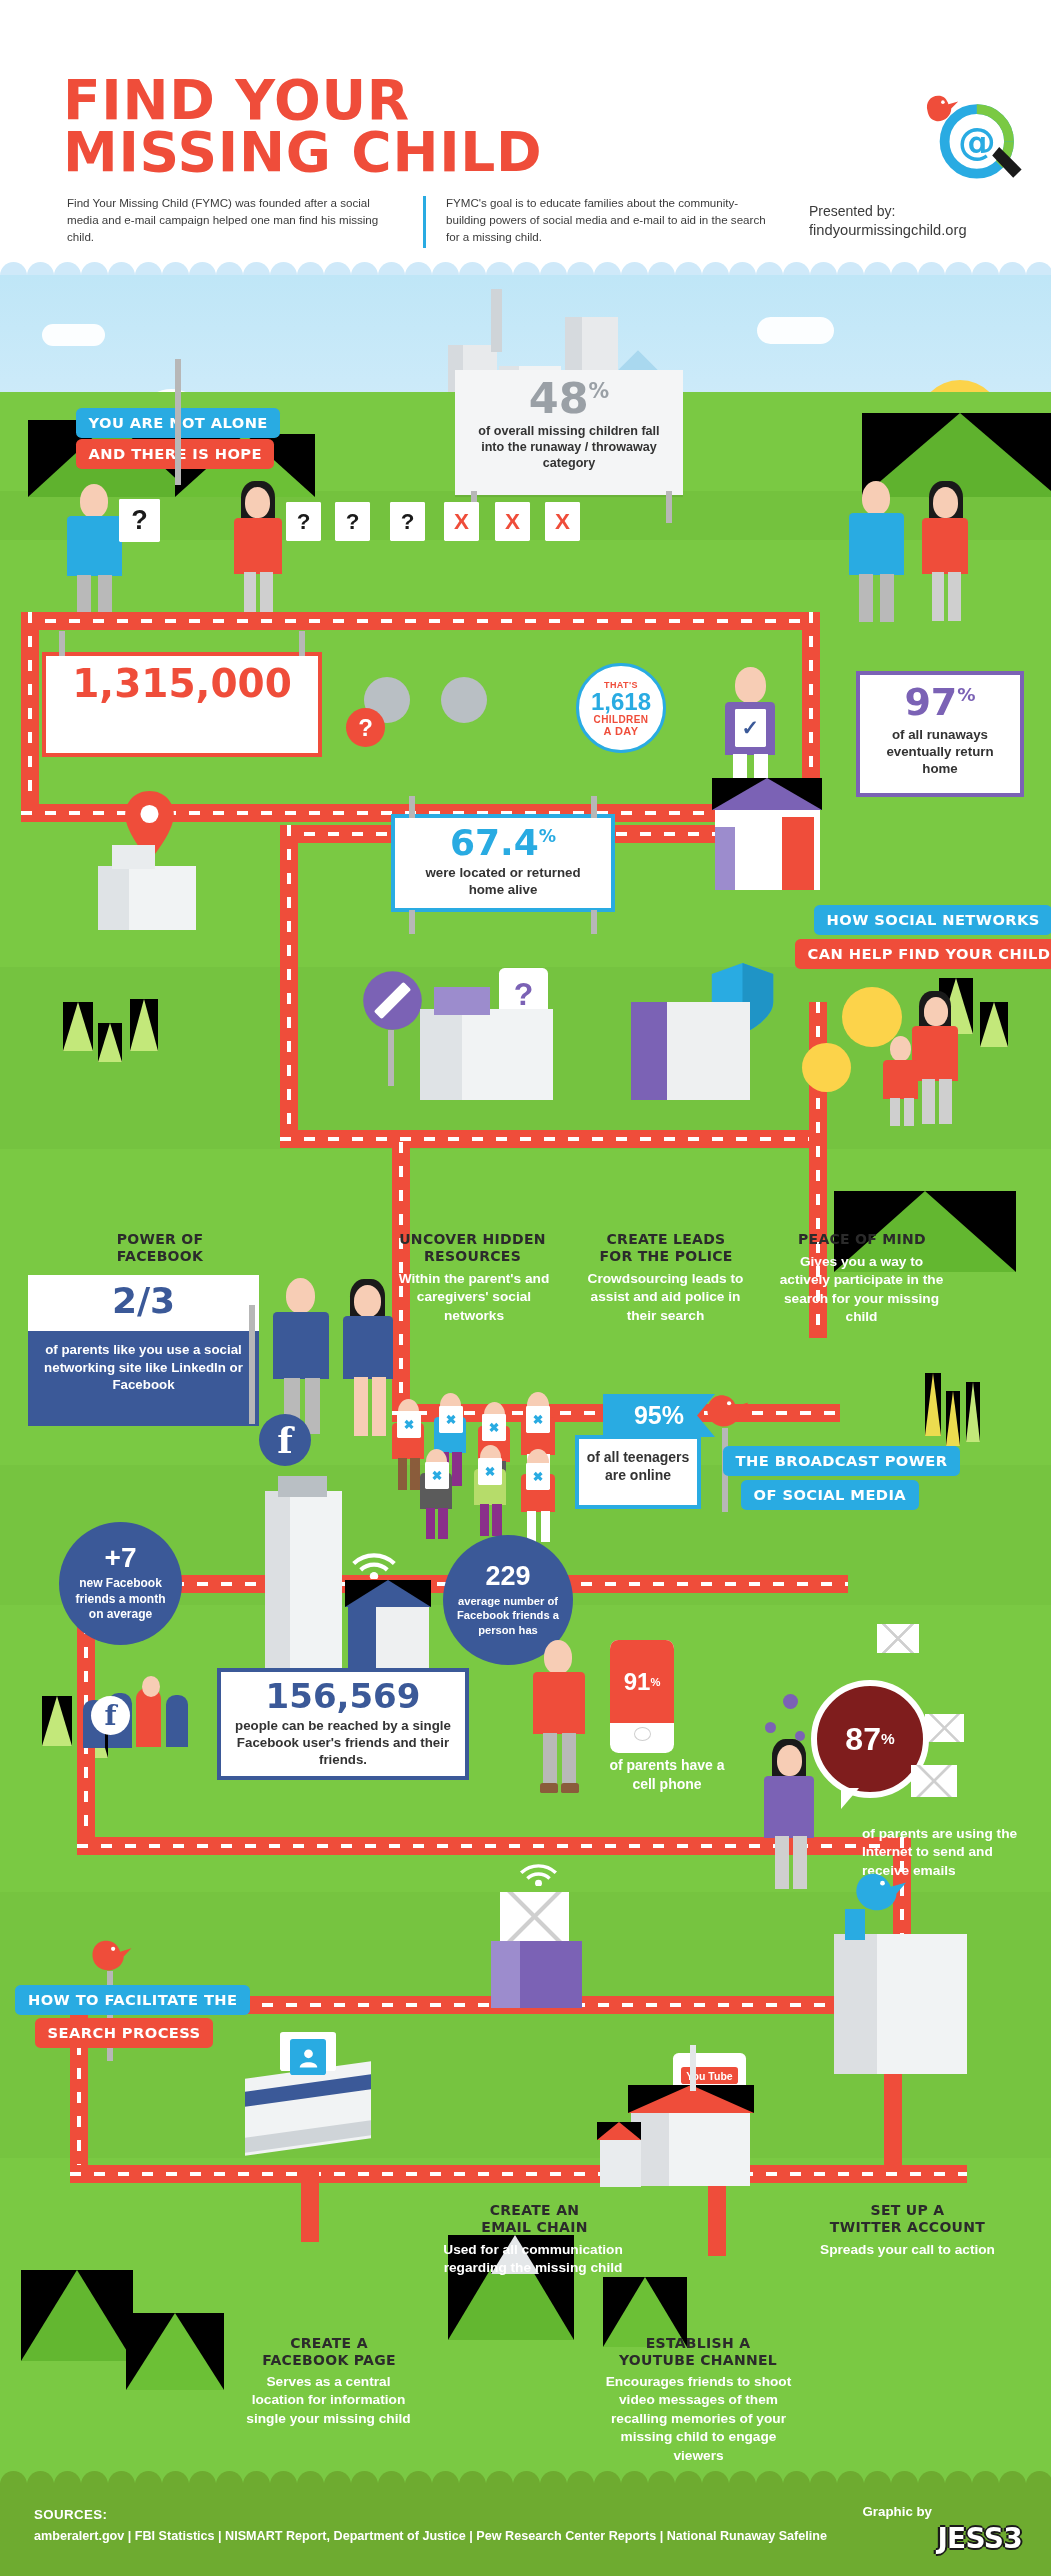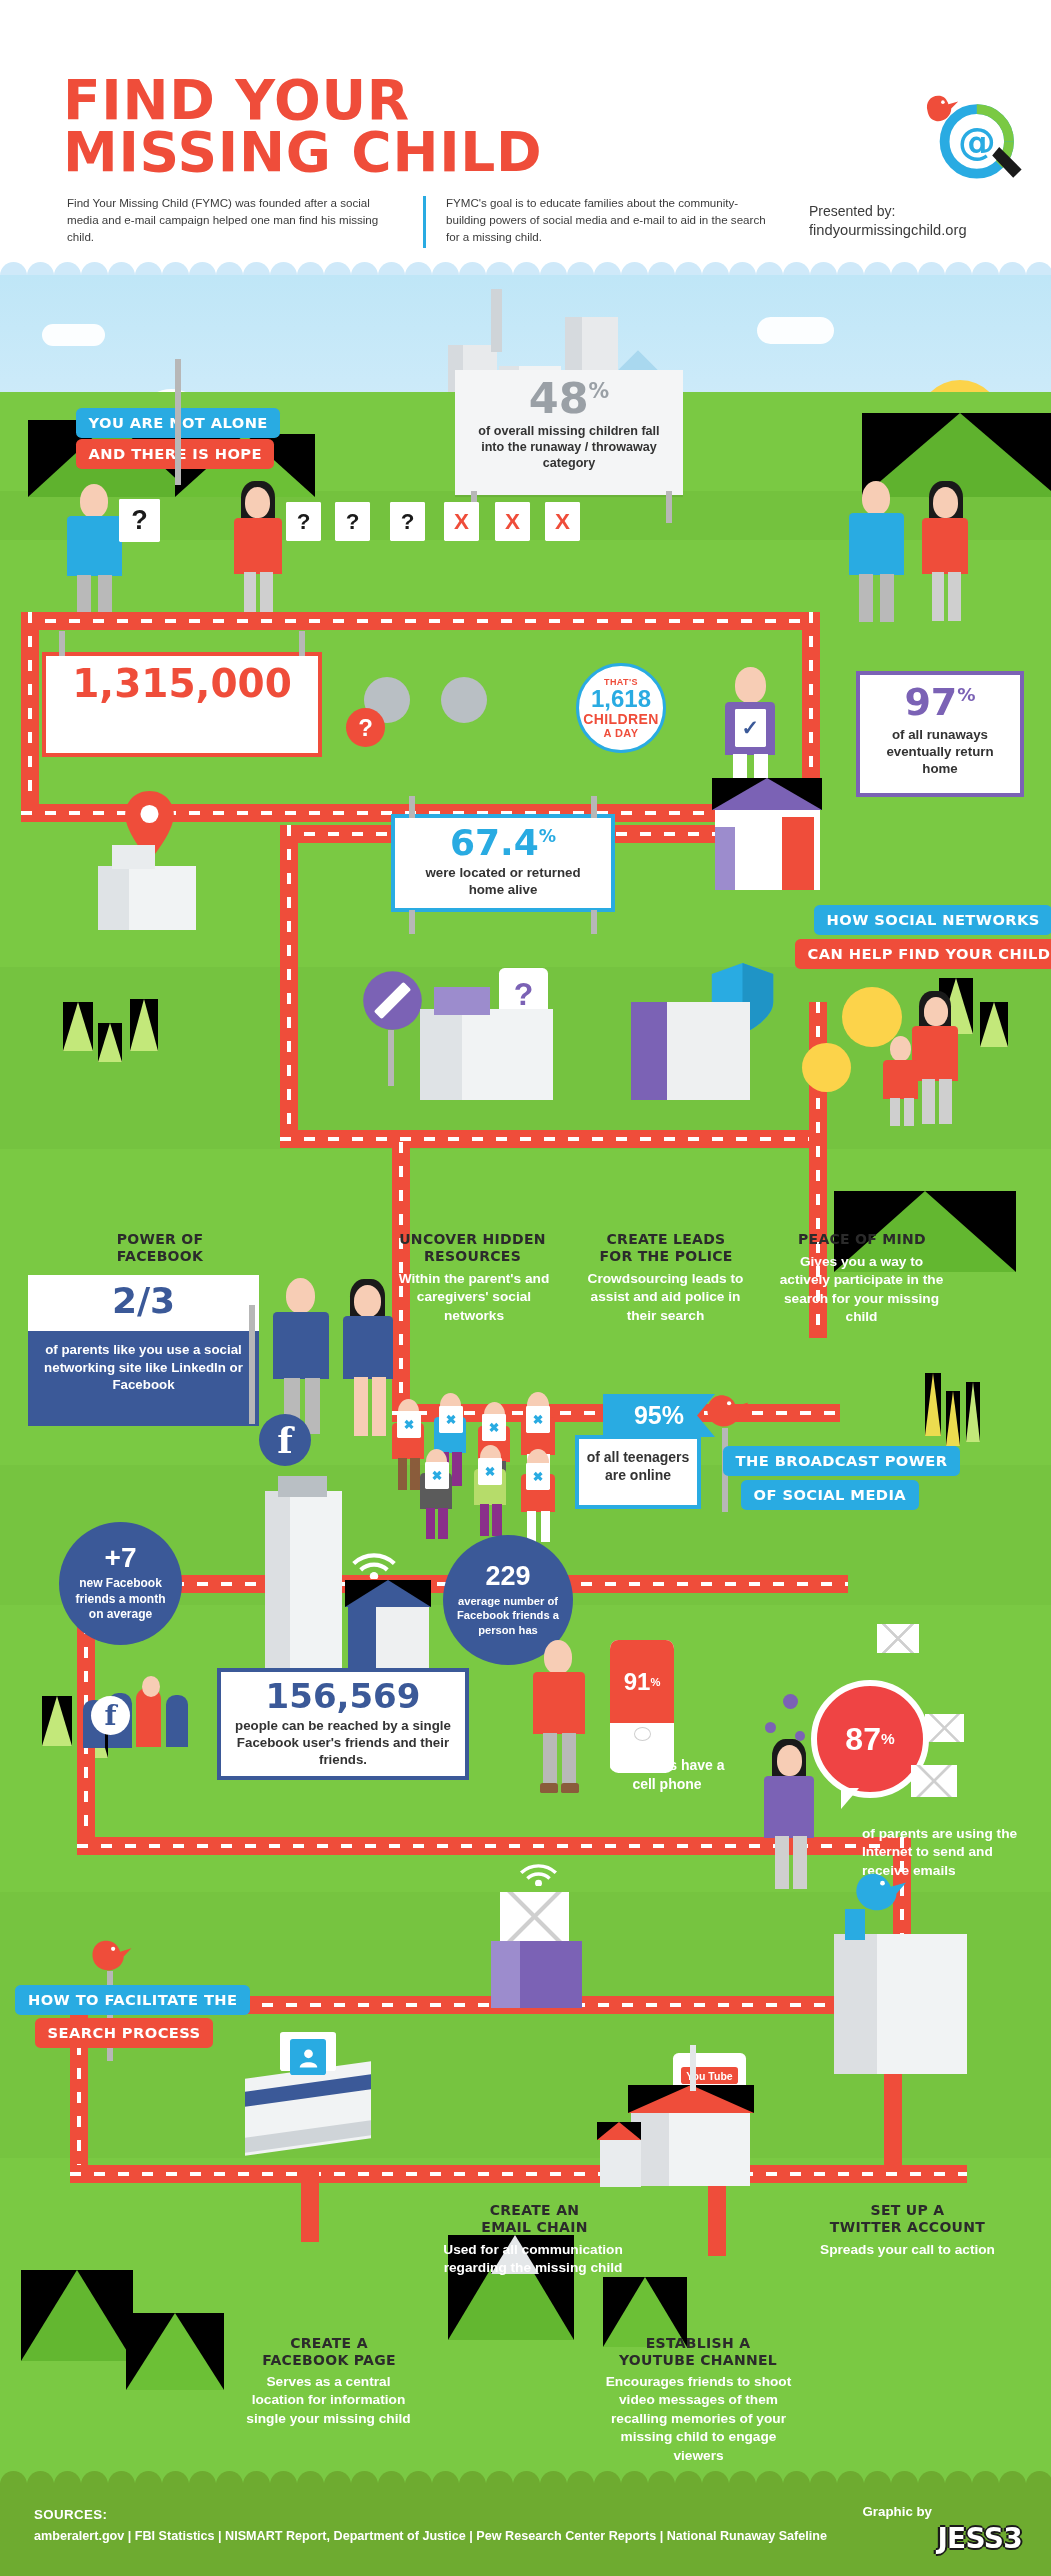--- a/index.html
+++ b/index.html
@@ -349,21 +349,21 @@
   <div class="post" style="left:59px;top:631px;height:25px;"></div>
   <div class="post" style="left:299px;top:631px;height:25px;"></div>
 
   <div style="position:absolute;left:364px;top:677px;width:46px;height:46px;border-radius:50%;background:#b9bfc4;"></div>
   <div style="position:absolute;left:441px;top:677px;width:46px;height:46px;border-radius:50%;background:#b9bfc4;"></div>
   <div style="position:absolute;left:346px;top:708px;width:39px;height:39px;border-radius:50%;background:#ef4d3a;color:#fff;font-weight:bold;font-size:24px;display:flex;align-items:center;justify-content:center;">?</div>
 
   <div class="circ" style="left:576px;top:663px;width:90px;height:90px;background:#fff;border:3.5px solid #29abe2;">
     <div style="font-size:9px;font-weight:bold;color:#ef4d3a;letter-spacing:0.4px;">THAT'S</div>
     <div style="font-size:24px;font-weight:bold;color:#29abe2;line-height:1;">1,618</div>
-    <div style="font-size:14px;font-weight:bold;color:#ef4d3a;letter-spacing:0.4px;">CHILDREN</div>
+    <div style="font-size:10px;font-weight:bold;color:#ef4d3a;letter-spacing:0.4px;">CHILDREN</div>
     <div style="font-size:11px;font-weight:bold;color:#ef4d3a;letter-spacing:0.4px;">A DAY</div>
   </div>
 
   <div class="person" style="left:725px;top:667px;">
     <div class="head" style="left:9.8px;top:0;width:31px;height:36px;"></div>
     <div class="torso" style="left:0;top:35px;width:50px;height:53px;background:#7b62b5;"></div>
     <div class="poster" style="left:9.8px;top:42px;width:31px;height:38px;font-size:21px;color:#3b5998;">✓</div>
     <div class="leg" style="left:8.4px;top:87px;width:14px;height:50px;background:#fff;"></div>
     <div class="leg" style="left:29px;top:87px;width:14px;height:50px;background:#fff;"></div>
     <div class="shoe" style="left:5.6px;top:135px;width:18px;height:9.8px;"></div>
@@ -579,30 +579,30 @@
   <div style="position:absolute;left:91px;top:1696px;width:39px;height:39px;border-radius:50%;background:#fff;color:#3b5998;font-size:28px;font-weight:bold;font-family:'DejaVu Serif',serif;display:flex;align-items:center;justify-content:center;">f</div>
 
   <div class="person" style="left:533px;top:1640px;">
     <div class="head" style="left:11.2px;top:0;width:28px;height:34px;"></div>
     <div class="torso" style="left:0;top:32px;width:52px;height:62px;background:#ef4d3a;"></div>
     <div class="leg" style="left:9.8px;top:93px;width:14px;height:53px;"></div>
     <div class="leg" style="left:29px;top:93px;width:14px;height:53px;"></div>
     <div class="shoe" style="left:7px;top:143px;width:18px;height:9.8px;background:#8a5c3b;"></div>
     <div class="shoe" style="left:28px;top:143px;width:18px;height:9.8px;background:#8a5c3b;"></div>
   </div>
-  <div style="position:absolute;left:610px;top:1640px;width:64px;height:133px;background:#fff;border-radius:8.4px;overflow:hidden;">
+  <div style="position:absolute;left:610px;top:1640px;width:64px;height:113px;background:#fff;border-radius:8.4px;overflow:hidden;">
     <div style="position:absolute;left:0;top:0;width:64px;height:83px;background:#ef4d3a;display:flex;align-items:center;justify-content:center;color:#fff;font-size:24px;font-weight:bold;">
       <span>91</span>
         <span class="pct" style="font-size:11.2px">%</span>
     </div>
     <div style="position:absolute;left:24px;top:87px;width:17px;height:14px;border:1.4px solid #cfcfcf;border-radius:50%;"></div>
   </div>
   <div class="colbody" style="left:604px;top:1756px;width:126px;font-size:14px;">of parents have a cell phone</div>
 
-  <div style="position:absolute;left:811px;top:1680px;width:118px;height:118px;border-radius:50%;background:#ef4444;border:6.3px solid #fff;color:#fff;display:flex;align-items:center;justify-content:center;font-size:32px;font-weight:bold;">
+  <div style="position:absolute;left:811px;top:1680px;width:118px;height:118px;border-radius:50%;background:#7f1d1d;border:6.3px solid #fff;color:#fff;display:flex;align-items:center;justify-content:center;font-size:32px;font-weight:bold;">
     <span>87</span>
       <span class="pct" style="font-size:15.4px">%</span>
   </div>
   <div style="position:absolute;left:841px;top:1788px;width:0;height:0;border-style:solid;border-width:21px 18px 0 0;border-color:#fff transparent transparent transparent;"></div>
   <div class="colbody" style="left:862px;top:1825px;width:174px;text-align:left;">of parents are using the Internet to send and receive emails</div>
   <div class="person" style="left:764px;top:1742px;">
     <div class="hair" style="left:8.4px;top:-2.8px;width:34px;height:42px;"></div>
     <div class="head" style="left:12.6px;top:2.8px;width:25px;height:31px;"></div>
     <div class="torso" style="left:0;top:34px;width:50px;height:62px;background:#7b62b5;"></div>
     <div class="leg" style="left:11.2px;top:94px;width:14px;height:53px;background:#cfcfcf;"></div>

